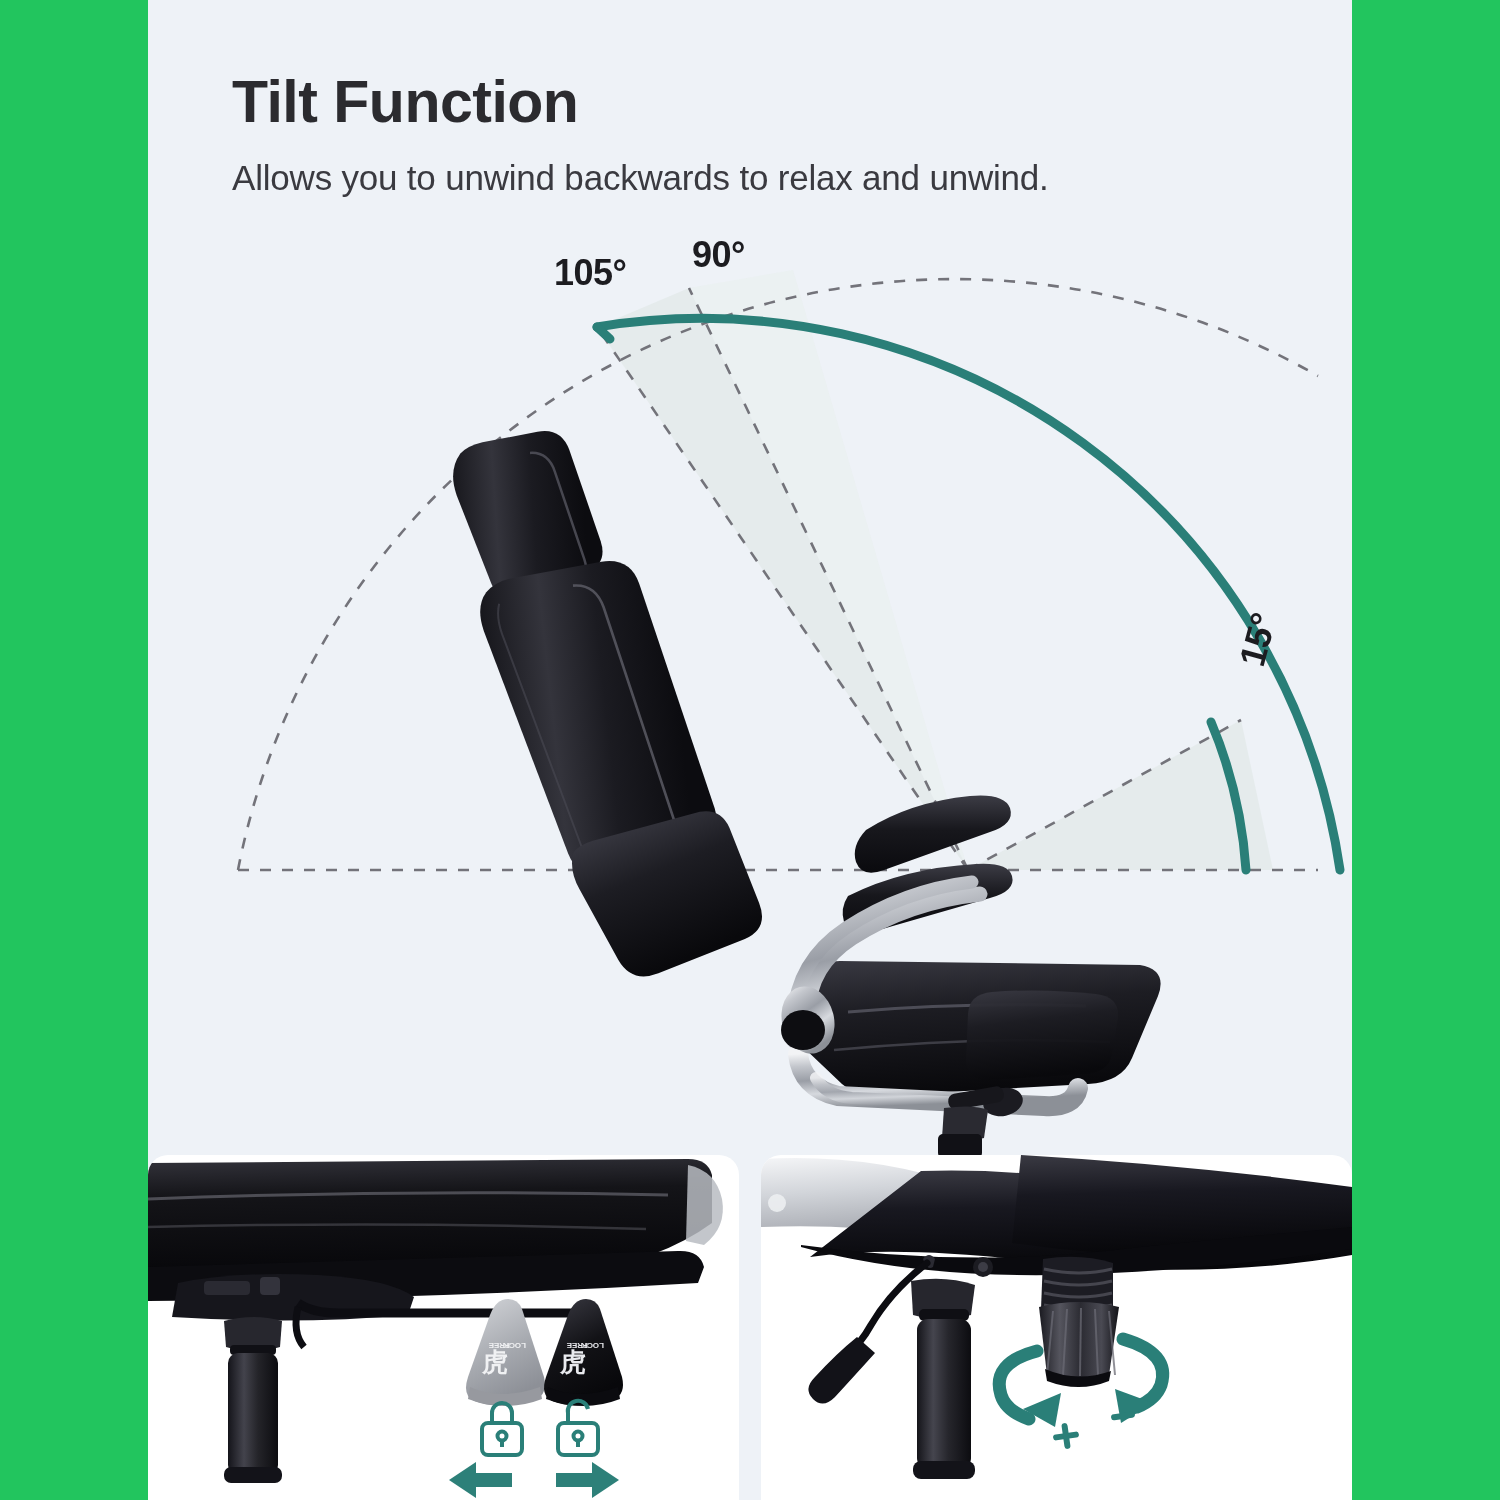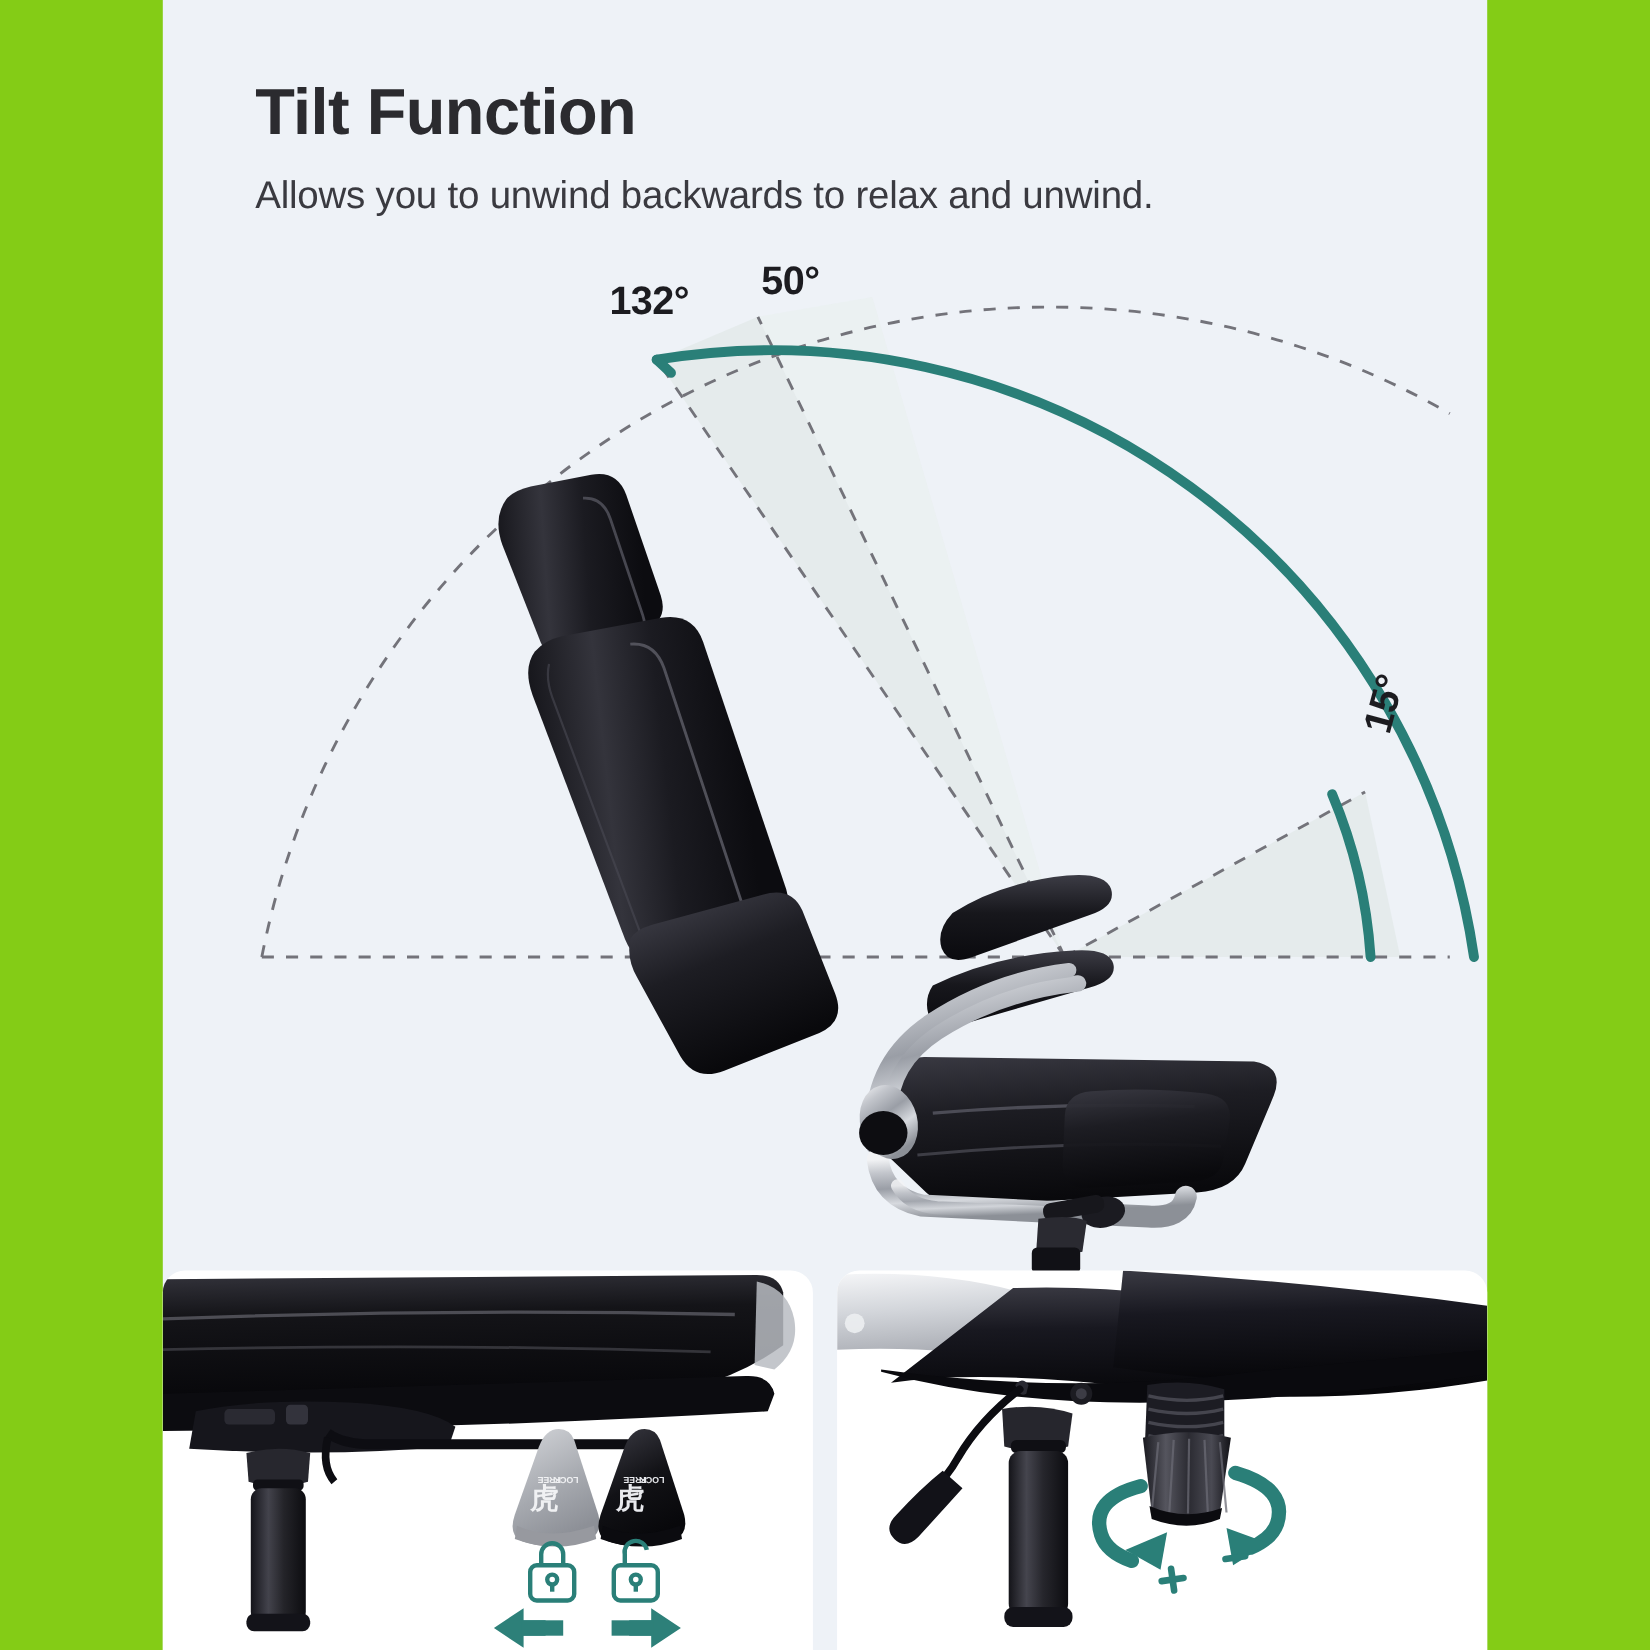--- a/index.html
+++ b/index.html
@@ -6,21 +6,21 @@
   * { box-sizing: border-box; margin: 0; padding: 0; }
   html, body {
     width: 1500px; height: 1500px;
     background: #ffffff;
     font-family: "Liberation Sans", sans-serif;
     overflow: hidden;
   }
   #page {
     position: relative;
     width: 1500px; height: 1500px;
-    background: #84cc16;
+    background: #22c55e;
   }
   
   .band {
     position: absolute;
     left: 148px; top: 0;
     width: 1204px; height: 1500px;
     background: #eef2f7;
   }
 
   
@@ -217,22 +217,22 @@
           <circle cx="934" cy="1058" r="13"></circle>
         </g>
         <g fill="none" stroke="#c9ccd2" stroke-width="3">
           <circle cx="636" cy="1118" r="22"></circle>
           <circle cx="988" cy="1118" r="22"></circle>
           <circle cx="802" cy="1182" r="19"></circle>
         </g>
       </g>
     </svg>
 
-    <div class="lbl lbl-105">132°</div>
-    <div class="lbl lbl-90">50°</div>
+    <div class="lbl lbl-105">105°</div>
+    <div class="lbl lbl-90">90°</div>
     <div class="lbl lbl-15">15°</div>
   </div>
 
   <div class="panels">
 
     <div class="panel">
       <svg width="591" height="345" viewBox="0 0 591 345">
         <defs>
           <linearGradient id="pSeat" x1="0" y1="0" x2="0.1" y2="1">
             <stop offset="0%" stop-color="#33333b"></stop>

